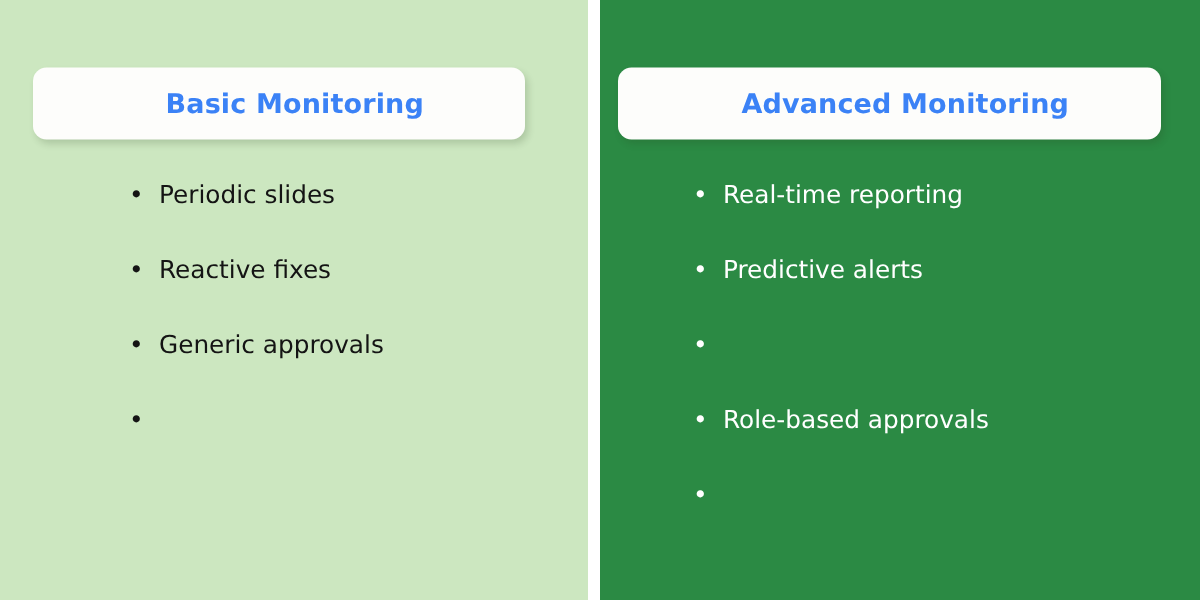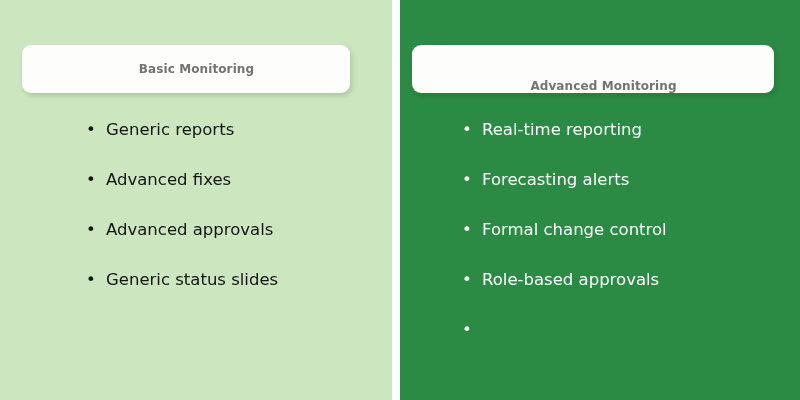--- a/index.html
+++ b/index.html
@@ -58,27 +58,26 @@
   }
 
   #panel-basic .header-card {
     left: 22px;
     right: 42px;
   }
 
   #panel-advanced .header-card {
     left: 12px;
     right: 26px;
-    align-items: flex-end;
   }
 
   .header-title {
-    font-size: 12px;
+    font-size: 18px;
     font-weight: bold;
-    color: #737373;
+    color: #3b82f6;
     letter-spacing: 0.1px;
     white-space: nowrap;
     margin-left: 21px;
   }
 
   .bullet-list {
     position: absolute;
     top: 118px;
     margin: 0;
     padding: 0;
@@ -129,58 +128,56 @@
 
   <section class="panel" id="panel-basic">
 
     <div class="header-card">
       <span class="header-title">Basic Monitoring</span>
     </div>
 
     <ul class="bullet-list">
       <li class="bullet-item">
         <span class="bullet-dot">•</span>
-        <span>Generic reports</span>
+        <span>Periodic slides</span>
       </li>
       <li class="bullet-item">
         <span class="bullet-dot">•</span>
-        <span>Advanced fixes</span>
+        <span>Reactive fixes</span>
       </li>
       <li class="bullet-item">
         <span class="bullet-dot">•</span>
-        <span>Advanced approvals</span>
+        <span>Generic approvals</span>
       </li>
       <li class="bullet-item">
         <span class="bullet-dot">•</span>
-        <span>Generic status slides</span>
       </li>
     </ul>
 
   </section>
 
   <div class="panel-gap"></div>
 
   <section class="panel" id="panel-advanced">
 
     <div class="header-card">
       <span class="header-title">Advanced Monitoring</span>
     </div>
 
     <ul class="bullet-list">
       <li class="bullet-item">
         <span class="bullet-dot">•</span>
         <span>Real-time reporting</span>
       </li>
       <li class="bullet-item">
         <span class="bullet-dot">•</span>
-        <span>Forecasting alerts</span>
+        <span>Predictive alerts</span>
       </li>
       <li class="bullet-item">
         <span class="bullet-dot">•</span>
-        <span>Formal change control</span>
       </li>
       <li class="bullet-item">
         <span class="bullet-dot">•</span>
         <span>Role-based approvals</span>
       </li>
       <li class="bullet-item">
         <span class="bullet-dot">•</span>
       </li>
     </ul>
 

